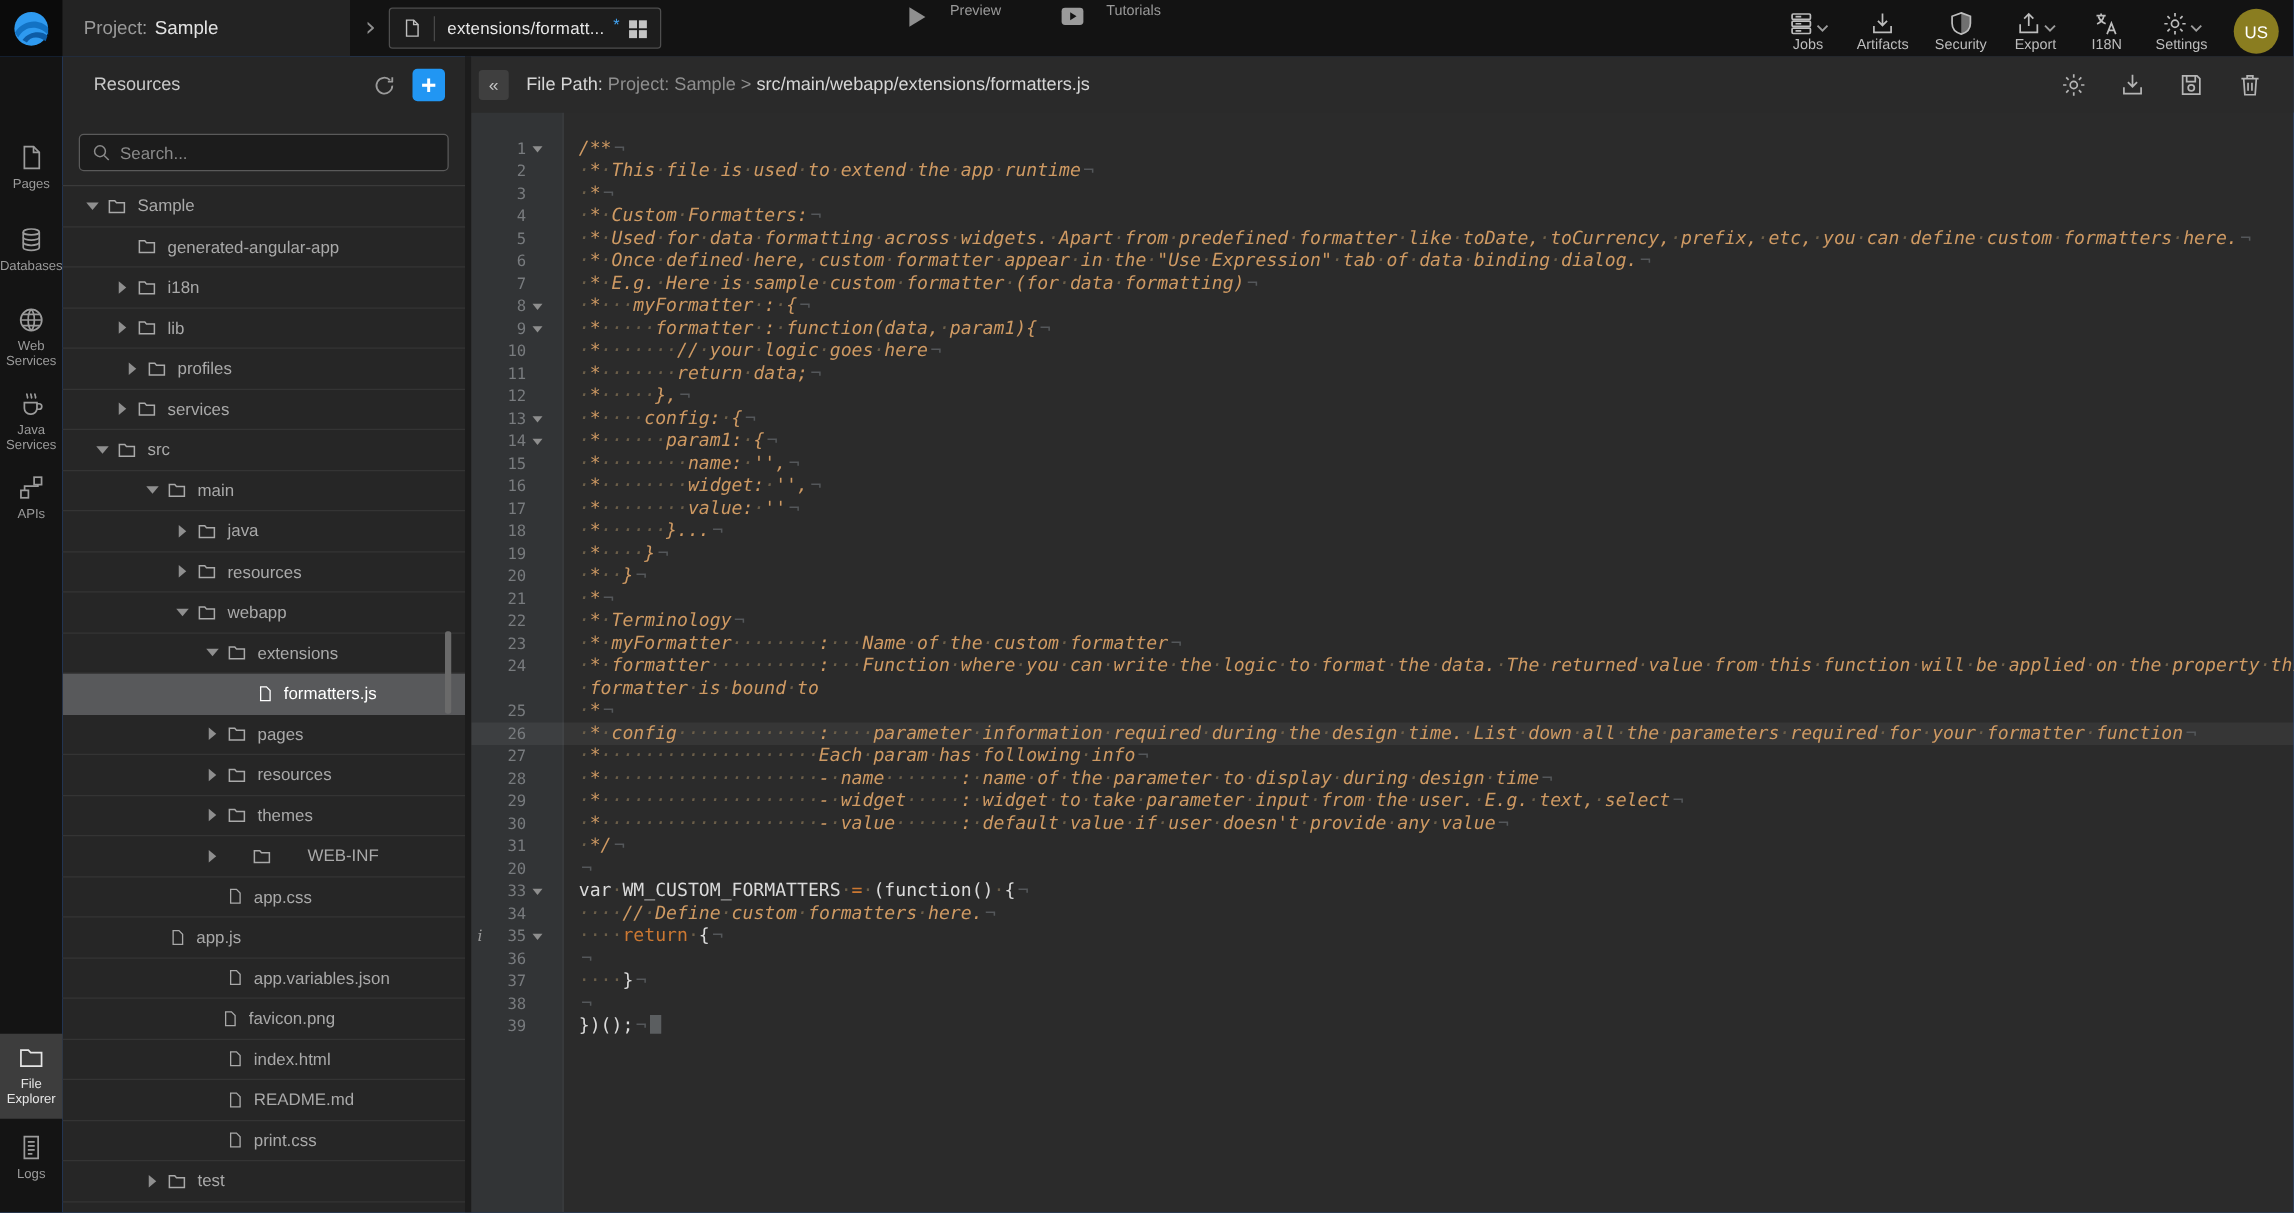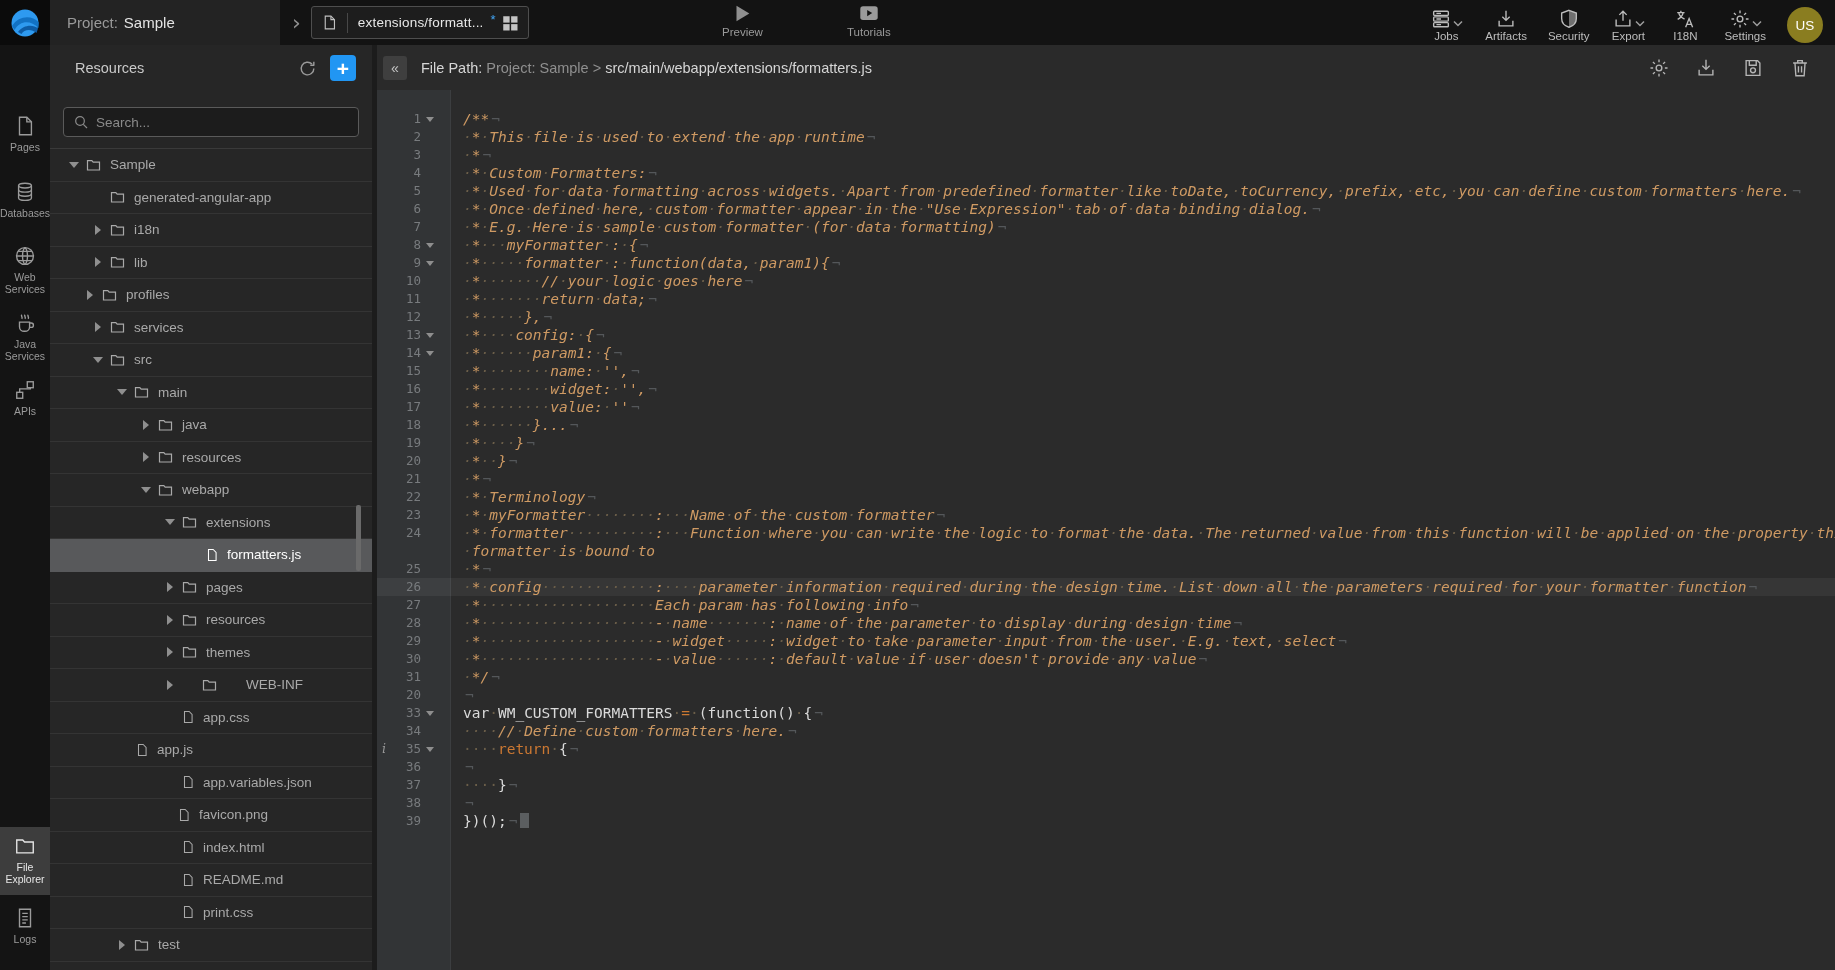--- a/index.html
+++ b/index.html
@@ -11,21 +11,21 @@
   .topbar { position:absolute; left:0; top:0; width:100%; height:45px; background:#131313; display:flex; align-items:center; z-index:20; }
   .logo-box { width:50px; height:45px; background:#0b0b0b; display:flex; align-items:center; justify-content:center; flex:none; }
   .project-strip { height:45px; width:230px; background:#232323; display:flex; align-items:center; padding-left:17px; flex:none; }
   .project-label { color:#9a9a9a; font-size:15px; }
   .project-name { color:#e4e4e4; font-size:15px; margin-left:6px; }
   .nav-chev { color:#8f8f8f; font-size:22px; margin:0 10px 0 12px; font-family:"DejaVu Sans",sans-serif; }
   .file-tab { display:flex; align-items:center; height:33px; background:#1d1d1d; border:1px solid #4e4e4e; border-radius:3px; padding:0 9px; cursor:pointer; }
   .tab-divider { width:1px; height:20px; background:#484848; margin:0 10px 0 9px; }
   .tab-label { color:#e8e8e8; font-size:13.5px; letter-spacing:.2px; }
   .tab-star { color:#42a5f5; font-size:13px; margin:0 5px 7px 7px; }
-  .tb-center { position:absolute; top:3px; display:flex; flex-direction:column; align-items:center; gap:1px; cursor:pointer; }
+  .tb-center { position:absolute; top:3px; display:flex; flex-direction:row; gap:16px; cursor:pointer; }
   .tb-center .cap { color:#9a9a9a; font-size:11.5px; }
   .menu-cluster { margin-left:auto; display:flex; align-items:flex-start; gap:21px; padding:4px 12px 0 0; }
   .menu-item { display:flex; flex-direction:column; align-items:center; color:#bdbdbd; font-size:11.5px; cursor:pointer; min-width:36px; }
   .mi-top { display:flex; align-items:flex-end; height:24px; }
   .mi-chev { margin:0 0 1px 1px; color:#9d9d9d; }
   .avatar { width:36px; height:36px; border-radius:50%; background:#8a7d20; color:#fff; display:flex; align-items:center; justify-content:center; font-size:13.5px; margin-top:1px; cursor:pointer; }
 
   
   .rail { position:absolute; left:0; top:45px; width:50px; bottom:0; background:#141414; z-index:10; }
   .rail-item { position:absolute; left:0; width:50px; display:flex; flex-direction:column; align-items:center; gap:4px; color:#9b9b9b; font-size:10.5px; line-height:12px; text-align:center; cursor:pointer; white-space:pre-line; padding:4px 0; }
@@ -314,21 +314,21 @@
           <span class="caret-slot">
             <span class="tri-right"></span>
           </span>
           <span class="tree-icon">
             <svg width="17" height="16" viewBox="0 0 24 24" fill="none" stroke="currentColor" stroke-width="1.8">
               <path d="M3 19.5 V5.5 h6.5 l2 2.2 H21 V19.5 z"></path>
             </svg>
           </span>
           <span>lib</span>
         </div>
-        <div class="tree-row" style="padding-left: 30px;">
+        <div class="tree-row" style="padding-left: 46px;">
           <span class="caret-slot">
             <span class="tri-right"></span>
           </span>
           <span class="tree-icon">
             <svg width="17" height="16" viewBox="0 0 24 24" fill="none" stroke="currentColor" stroke-width="1.8">
               <path d="M3 19.5 V5.5 h6.5 l2 2.2 H21 V19.5 z"></path>
             </svg>
           </span>
           <span>profiles</span>
         </div>
@@ -336,21 +336,21 @@
           <span class="caret-slot">
             <span class="tri-right"></span>
           </span>
           <span class="tree-icon">
             <svg width="17" height="16" viewBox="0 0 24 24" fill="none" stroke="currentColor" stroke-width="1.8">
               <path d="M3 19.5 V5.5 h6.5 l2 2.2 H21 V19.5 z"></path>
             </svg>
           </span>
           <span>services</span>
         </div>
-        <div class="tree-row" style="padding-left: 38px;">
+        <div class="tree-row" style="padding-left: 22px;">
           <span class="caret-slot">
             <span class="tri-down"></span>
           </span>
           <span class="tree-icon">
             <svg width="17" height="16" viewBox="0 0 24 24" fill="none" stroke="currentColor" stroke-width="1.8">
               <path d="M3 19.5 V5.5 h6.5 l2 2.2 H21 V19.5 z"></path>
             </svg>
           </span>
           <span>src</span>
         </div>

